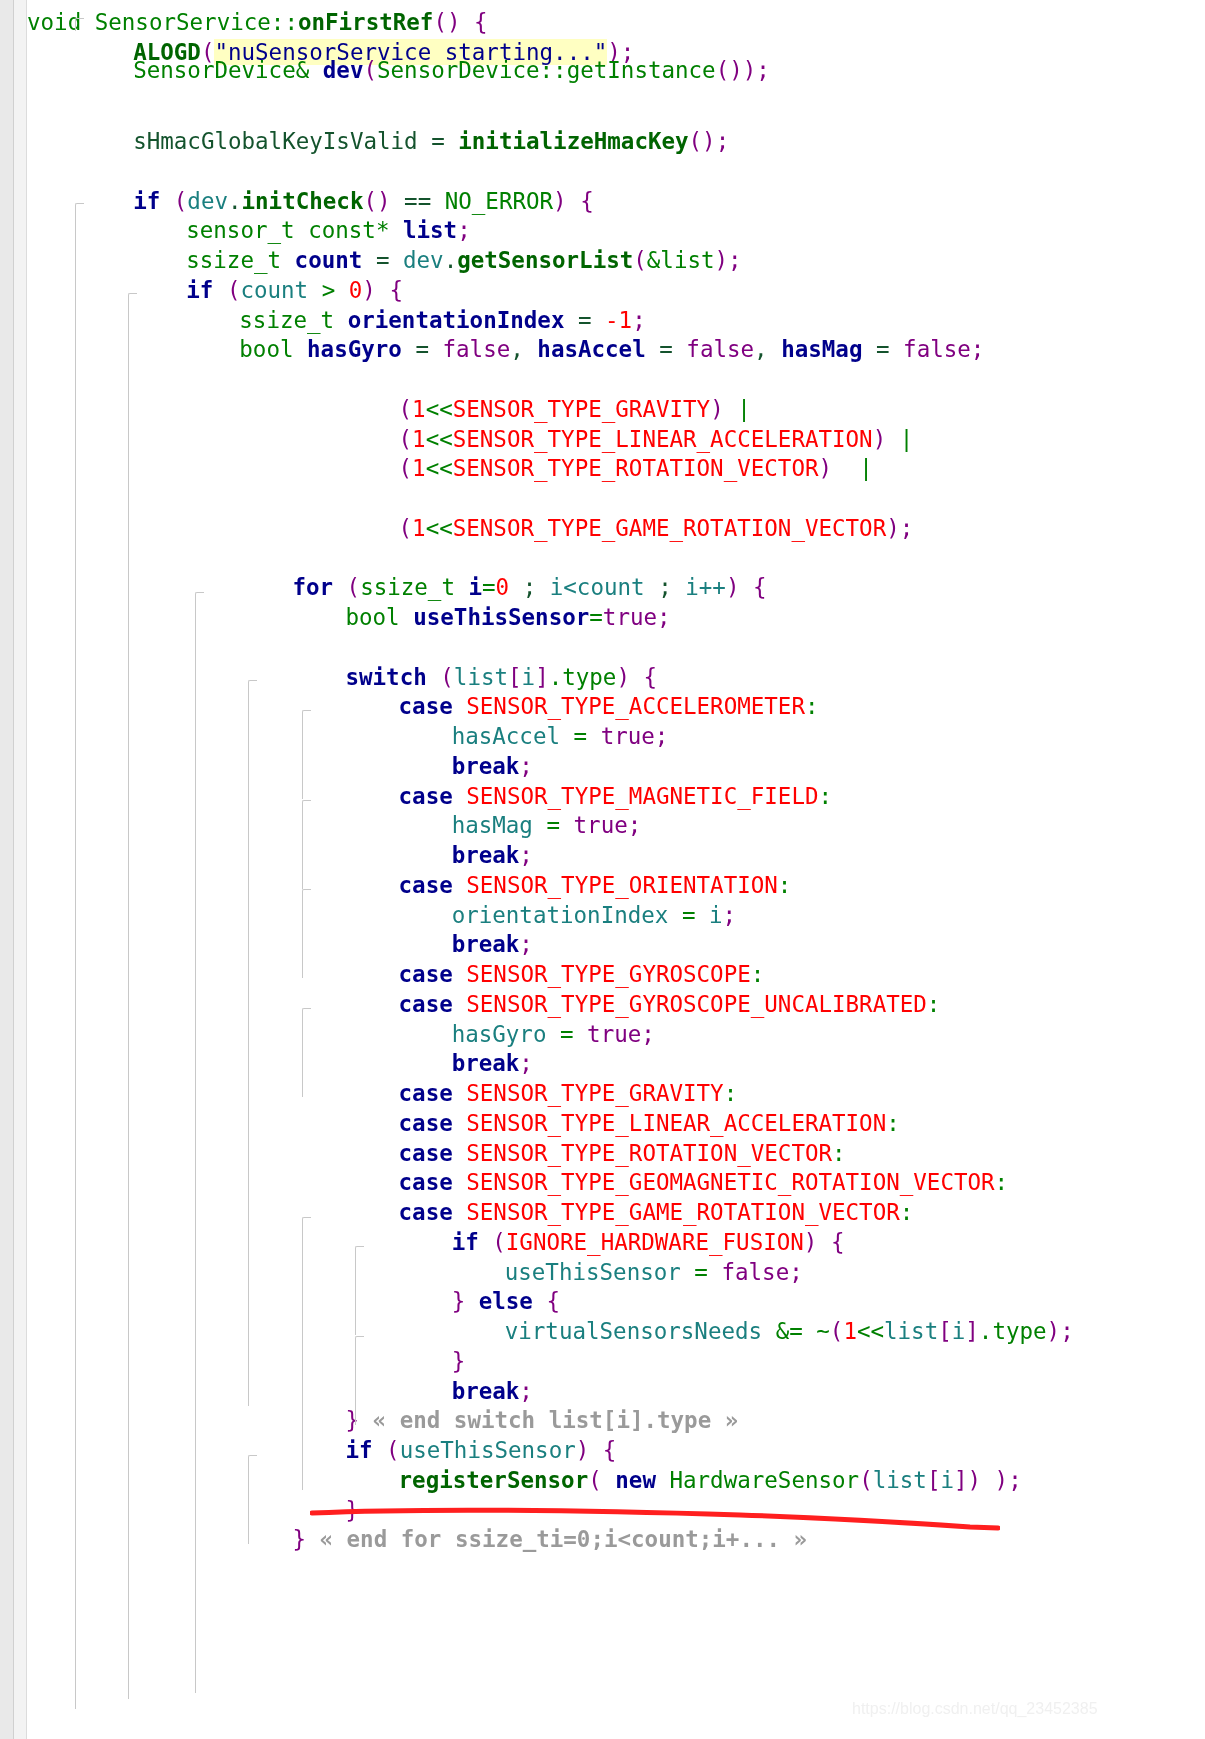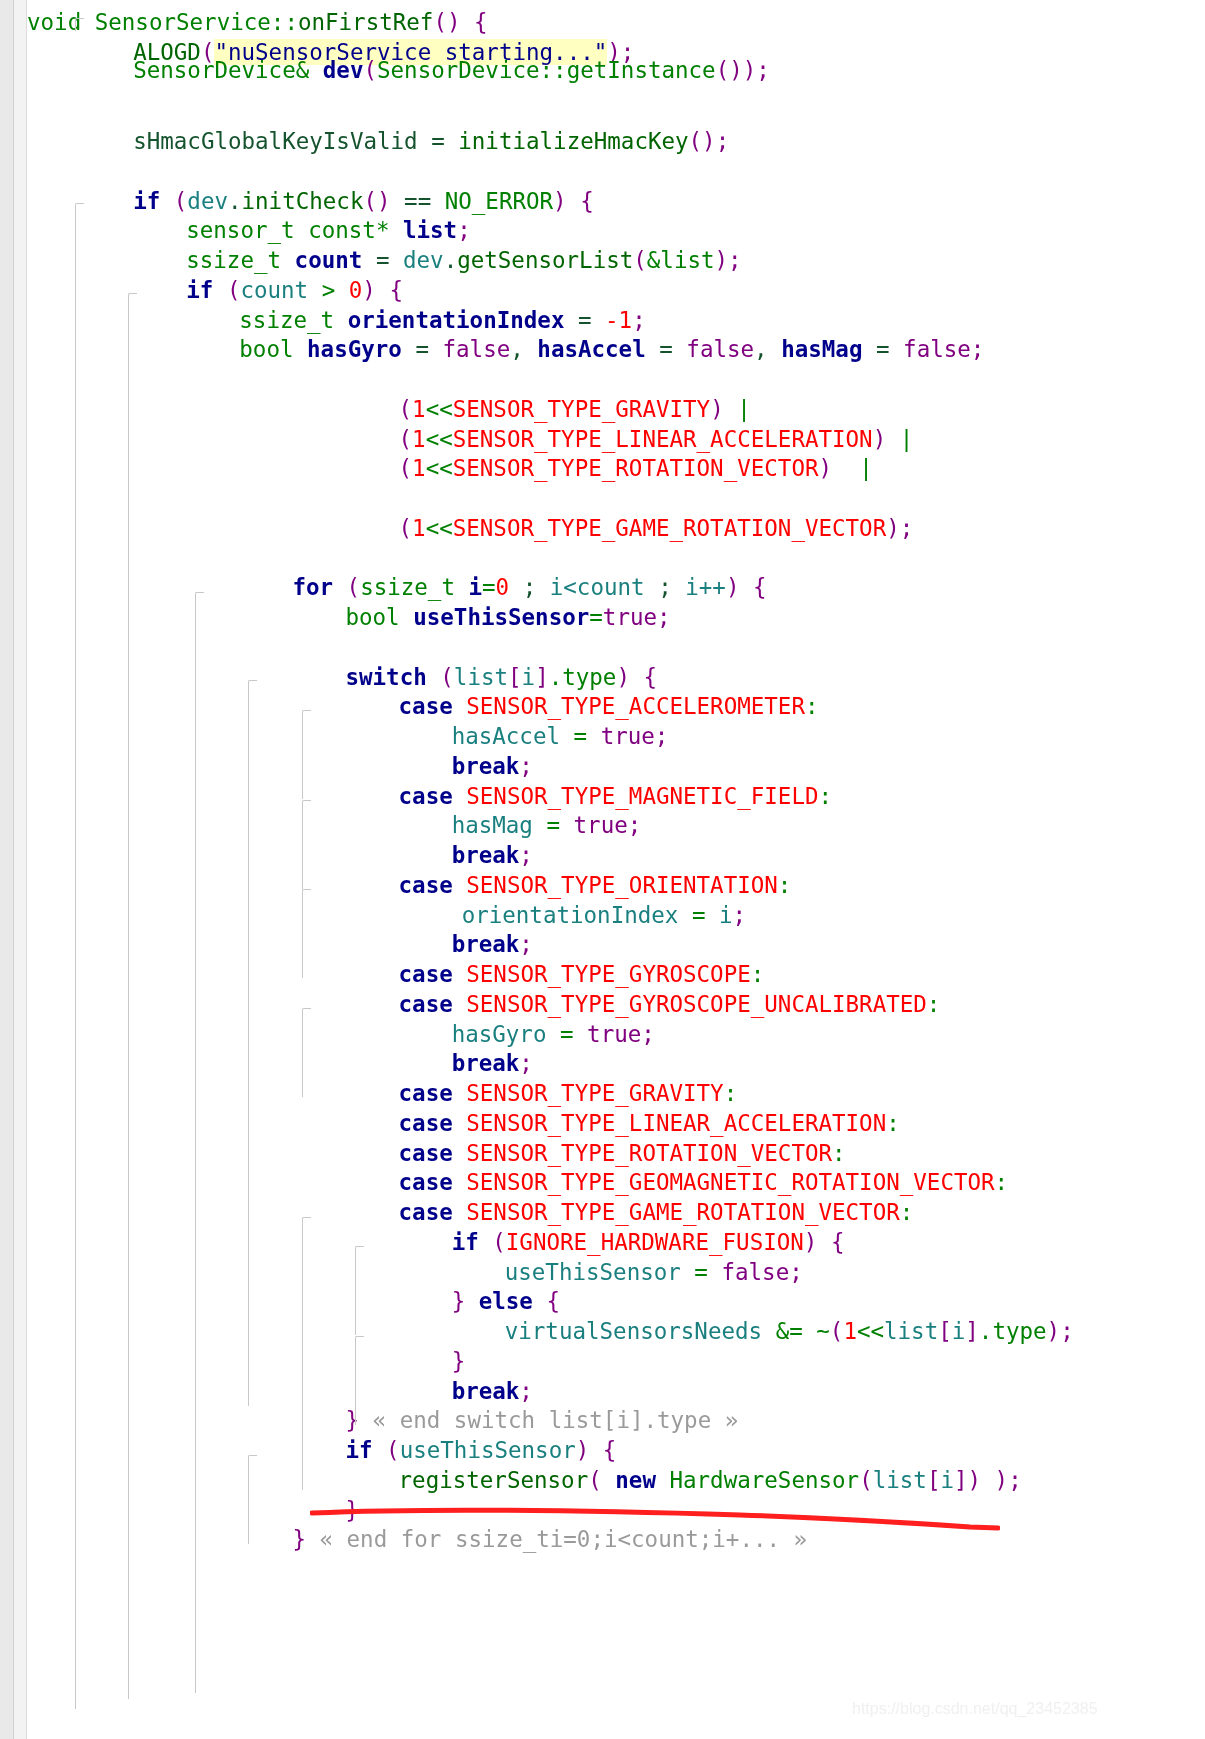--- a/index.html
+++ b/index.html
@@ -43,32 +43,32 @@
     height: 30px;
     line-height: 30px;
     font-size: 22.5px;
     white-space: pre;
     letter-spacing: 0px;
   }
 
   
   .kw      { color: #00008b; font-weight: bold; }            
   .typ     { color: #008000; }                               
-  .fn      { color: #006400; font-weight: normal; }            
+  .fn      { color: #006400; font-weight: bold; }            
   .id      { color: #1a7f7f; }                               
   .var     { color: #00008b; font-weight: bold; }            
   .num     { color: #ff0000; }                               
   .mac     { color: #ff0000; }                               
   .par     { color: #800080; }                               
   .op      { color: #008000; }                               
   .lit     { color: #800080; }                               
   .str     { color: #00008b; background: #ffffc2; }          
   .pun     { color: #800080; }                               
   .plain   { color: #14532d; }
-  .cmt     { color: #9a9a9a; }                               
+  .cmt     { color: #9a9a9a; font-weight: bold; }                               
   .gsemi   { color: #008000; }                               
 
   
   .fold {
     position: absolute;
     border-left: 1px solid #c8c8c8;
     border-top: 1px solid #c8c8c8;
     border-top-left-radius: 2px;
   }
 
@@ -116,21 +116,21 @@
     <div class="line" style="top: 572.25px; left: 292.4px;"><span class="kw">for</span><span class="plain"> </span><span class="par">(</span><span class="typ">ssize_t </span><span class="var">i</span><span class="op">=</span><span class="num">0</span><span class="plain"> ; </span><span class="id">i&lt;count</span><span class="plain"> ; </span><span class="id">i++</span><span class="par">)</span><span class="plain"> </span><span class="pun">{</span></div>
     <div class="line" style="top: 602px; left: 345.48px;"><span class="typ">bool </span><span class="var">useThisSensor</span><span class="op">=</span><span class="lit">true</span><span class="pun">;</span></div>
     <div class="line" style="top: 691.25px; left: 398.56px;"><span class="kw">case</span><span class="plain"> </span><span class="mac">SENSOR_TYPE_ACCELEROMETER</span><span class="gsemi">:</span></div>
     <div class="line" style="top: 661.5px; left: 345.48px;"><span class="kw">switch</span><span class="plain"> </span><span class="par">(</span><span class="id">list</span><span class="par">[</span><span class="id">i</span><span class="par">]</span><span class="typ">.type</span><span class="par">)</span><span class="plain"> </span><span class="pun">{</span></div>
     <div class="line" style="top: 721px; left: 451.64px;"><span class="id">hasAccel</span><span class="op"> = </span><span class="lit">true</span><span class="pun">;</span></div>
     <div class="line" style="top: 750.75px; left: 451.64px;"><span class="kw">break</span><span class="pun">;</span></div>
     <div class="line" style="top: 780.5px; left: 398.56px;"><span class="kw">case</span><span class="plain"> </span><span class="mac">SENSOR_TYPE_MAGNETIC_FIELD</span><span class="gsemi">:</span></div>
     <div class="line" style="top: 810.25px; left: 451.64px;"><span class="id">hasMag</span><span class="op"> = </span><span class="lit">true</span><span class="pun">;</span></div>
     <div class="line" style="top: 840px; left: 451.64px;"><span class="kw">break</span><span class="pun">;</span></div>
     <div class="line" style="top: 869.75px; left: 398.56px;"><span class="kw">case</span><span class="plain"> </span><span class="mac">SENSOR_TYPE_ORIENTATION</span><span class="gsemi">:</span></div>
-    <div class="line" style="top: 899.5px; left: 451.64px; margin-left: 10px;"><span class="id">orientationIndex</span><span class="op"> = </span><span class="id">i</span><span class="pun">;</span></div>
+    <div class="line" style="top: 899.5px; left: 451.64px;"><span class="id">orientationIndex</span><span class="op"> = </span><span class="id">i</span><span class="pun">;</span></div>
     <div class="line" style="top: 929.25px; left: 451.64px;"><span class="kw">break</span><span class="pun">;</span></div>
     <div class="line" style="top: 988.75px; left: 398.56px;"><span class="kw">case</span><span class="plain"> </span><span class="mac">SENSOR_TYPE_GYROSCOPE_UNCALIBRATED</span><span class="gsemi">:</span></div>
     <div class="line" style="top: 959px; left: 398.56px;"><span class="kw">case</span><span class="plain"> </span><span class="mac">SENSOR_TYPE_GYROSCOPE</span><span class="gsemi">:</span></div>
     <div class="line" style="top: 1018.5px; left: 451.64px;"><span class="id">hasGyro</span><span class="op"> = </span><span class="lit">true</span><span class="pun">;</span></div>
     <div class="line" style="top: 1048.25px; left: 451.64px;"><span class="kw">break</span><span class="pun">;</span></div>
     <div class="line" style="top: 1078px; left: 398.56px;"><span class="kw">case</span><span class="plain"> </span><span class="mac">SENSOR_TYPE_GRAVITY</span><span class="gsemi">:</span></div>
     <div class="line" style="top: 1107.75px; left: 398.56px;"><span class="kw">case</span><span class="plain"> </span><span class="mac">SENSOR_TYPE_LINEAR_ACCELERATION</span><span class="gsemi">:</span></div>
     <div class="line" style="top: 1137.5px; left: 398.56px;"><span class="kw">case</span><span class="plain"> </span><span class="mac">SENSOR_TYPE_ROTATION_VECTOR</span><span class="gsemi">:</span></div>
     <div class="line" style="top: 1167.25px; left: 398.56px;"><span class="kw">case</span><span class="plain"> </span><span class="mac">SENSOR_TYPE_GEOMAGNETIC_ROTATION_VECTOR</span><span class="gsemi">:</span></div>
     <div class="line" style="top: 1197px; left: 398.56px;"><span class="kw">case</span><span class="plain"> </span><span class="mac">SENSOR_TYPE_GAME_ROTATION_VECTOR</span><span class="gsemi">:</span></div>

